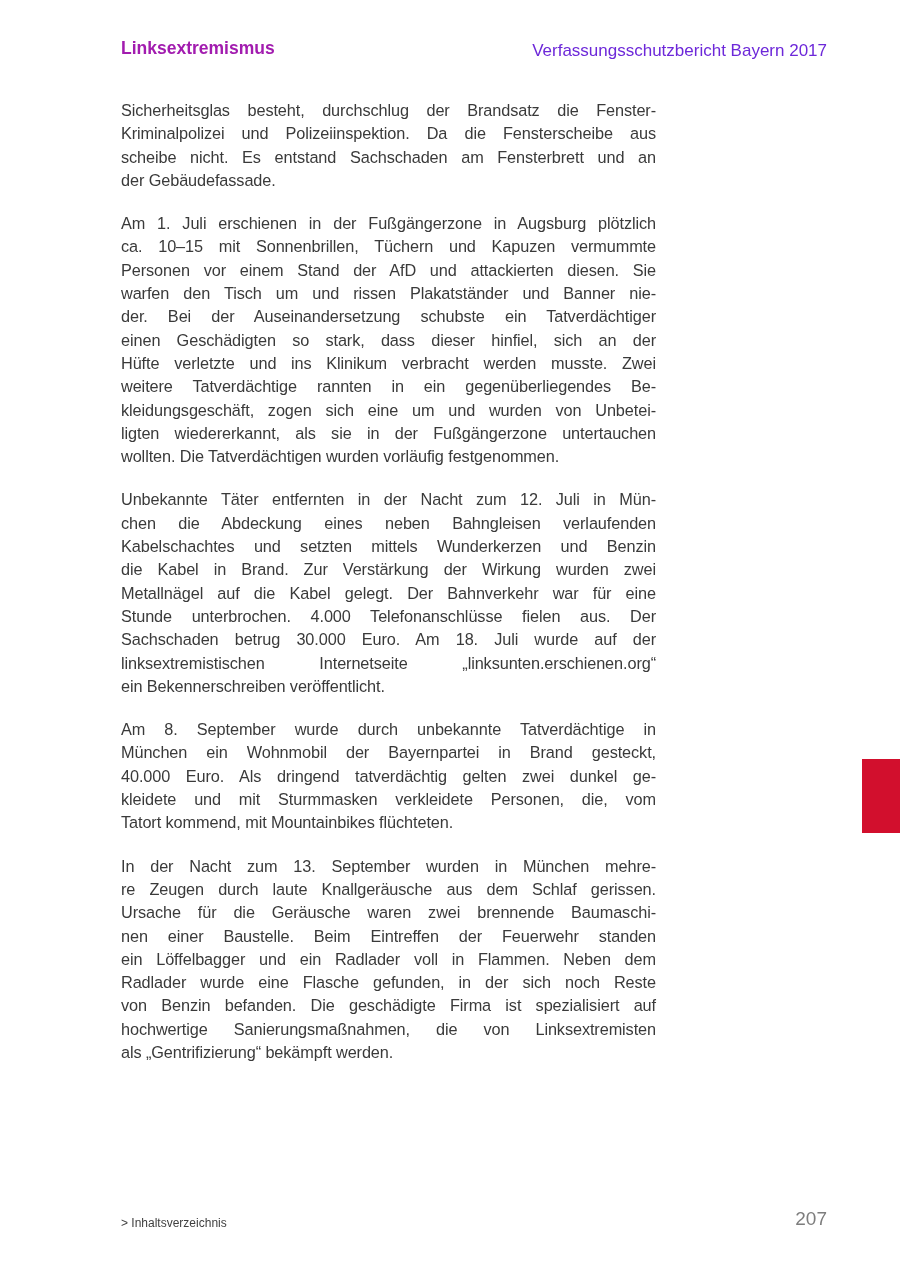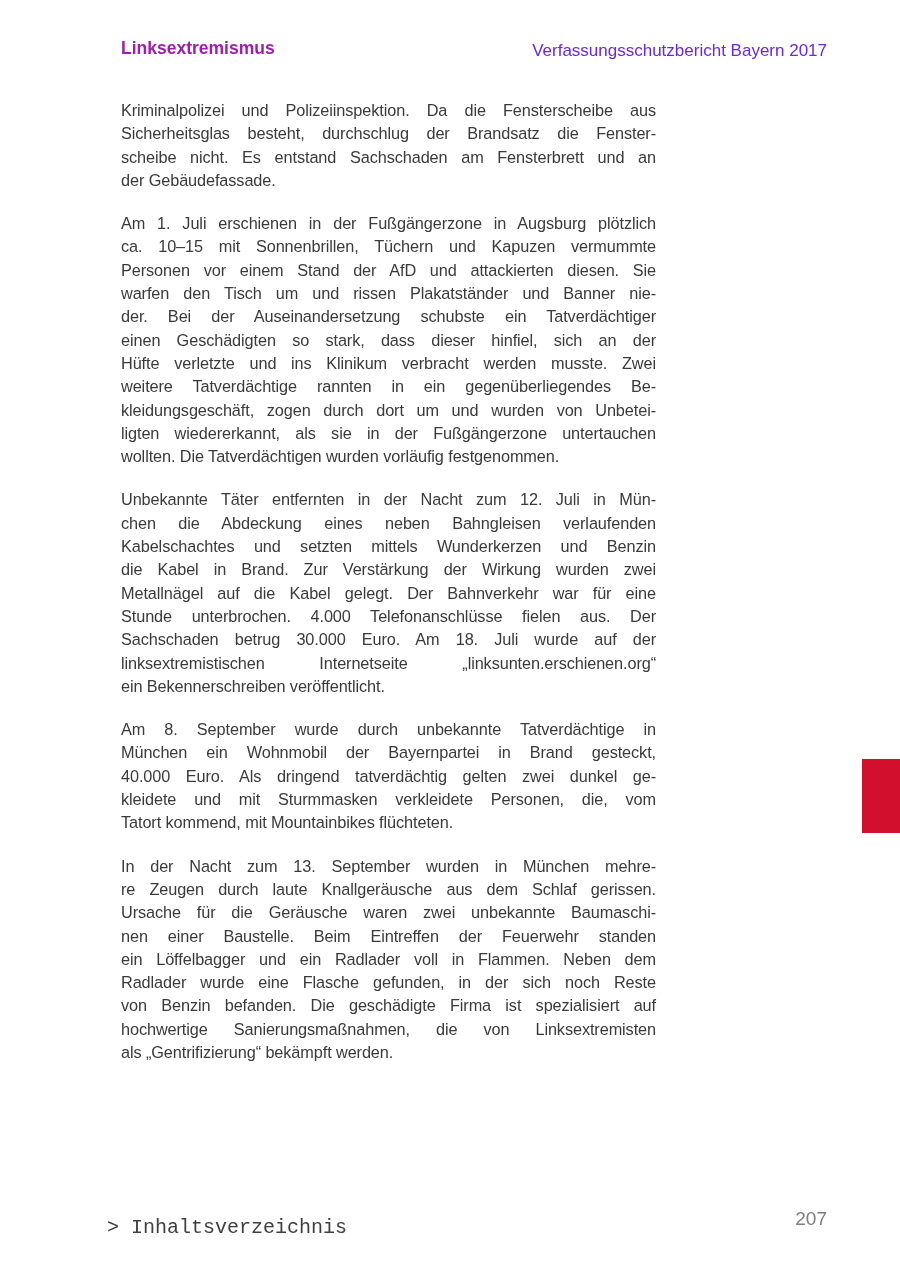--- a/index.html
+++ b/index.html
@@ -57,62 +57,61 @@
   .section-tab {
     position: absolute;
     right: 0;
     top: 759px;
     width: 38px;
     height: 74px;
   }
   
   .footer-toc {
     position: absolute;
-    left: 107px;
+    left: 121px;
     top: 1216px;
-    font-size: 20px;
+    font-size: 12px;
     color: #3f3f3f;
     text-decoration: none;
     cursor: pointer;
-    font-family: Liberation Mono, monospace;
   }
   .footer-page-number {
     position: absolute;
     right: 73px;
     top: 1208px;
     font-size: 19px;
     color: #7d7d7d;
   }
 </style>
 </head>
 <body>
 
 <div class="page">
 
   <div class="header-section-title" style="color: #a21caf;">Linksextremismus</div>
 
   <div class="header-report-title">Verfassungsschutzbericht Bayern 2017</div>
 
   <main class="body-text">
       <div class="paragraph">
+        <div class="text-line">Sicherheitsglas besteht, durchschlug der Brandsatz die Fenster-</div>
         <div class="text-line">Kriminalpolizei und Polizeiinspektion. Da die Fensterscheibe aus</div>
-        <div class="text-line">Sicherheitsglas besteht, durchschlug der Brandsatz die Fenster-</div>
         <div class="text-line">scheibe nicht. Es entstand Sachschaden am Fensterbrett und an</div>
         <div class="text-line para-last">der Gebäudefassade.</div>
       </div>
       <div class="paragraph">
         <div class="text-line">Am 1. Juli erschienen in der Fußgängerzone in Augsburg plötzlich</div>
         <div class="text-line">ca. 10–15 mit Sonnenbrillen, Tüchern und Kapuzen vermummte</div>
         <div class="text-line">Personen vor einem Stand der AfD und attackierten diesen. Sie</div>
         <div class="text-line">warfen den Tisch um und rissen Plakatständer und Banner nie-</div>
         <div class="text-line">der. Bei der Auseinandersetzung schubste ein Tatverdächtiger</div>
         <div class="text-line">einen Geschädigten so stark, dass dieser hinfiel, sich an der</div>
         <div class="text-line">Hüfte verletzte und ins Klinikum verbracht werden musste. Zwei</div>
         <div class="text-line">weitere Tatverdächtige rannten in ein gegenüberliegendes Be-</div>
-        <div class="text-line">kleidungsgeschäft, zogen durch dort um und wurden von Unbetei-</div>
+        <div class="text-line">kleidungsgeschäft, zogen sich eine um und wurden von Unbetei-</div>
         <div class="text-line">ligten wiedererkannt, als sie in der Fußgängerzone untertauchen</div>
         <div class="text-line para-last">wollten. Die Tatverdächtigen wurden vorläufig festgenommen.</div>
       </div>
       <div class="paragraph">
         <div class="text-line">Unbekannte Täter entfernten in der Nacht zum 12. Juli in Mün-</div>
         <div class="text-line">chen die Abdeckung eines neben Bahngleisen verlaufenden</div>
         <div class="text-line">Kabelschachtes und setzten mittels Wunderkerzen und Benzin</div>
         <div class="text-line">die Kabel in Brand. Zur Verstärkung der Wirkung wurden zwei</div>
         <div class="text-line">Metallnägel auf die Kabel gelegt. Der Bahnverkehr war für eine</div>
         <div class="text-line">Stunde unterbrochen. 4.000 Telefonanschlüsse fielen aus. Der</div>
@@ -123,21 +122,21 @@
       <div class="paragraph">
         <div class="text-line">Am 8. September wurde durch unbekannte Tatverdächtige in</div>
         <div class="text-line">München ein Wohnmobil der Bayernpartei in Brand gesteckt,</div>
         <div class="text-line">40.000 Euro. Als dringend tatverdächtig gelten zwei dunkel ge-</div>
         <div class="text-line">kleidete und mit Sturmmasken verkleidete Personen, die, vom</div>
         <div class="text-line para-last">Tatort kommend, mit Mountainbikes flüchteten.</div>
       </div>
       <div class="paragraph">
         <div class="text-line">In der Nacht zum 13. September wurden in München mehre-</div>
         <div class="text-line">re Zeugen durch laute Knallgeräusche aus dem Schlaf gerissen.</div>
-        <div class="text-line">Ursache für die Geräusche waren zwei unbekannte Baumaschi-</div>
+        <div class="text-line">Ursache für die Geräusche waren zwei brennende Baumaschi-</div>
         <div class="text-line">nen einer Baustelle. Beim Eintreffen der Feuerwehr standen</div>
         <div class="text-line">ein Löffelbagger und ein Radlader voll in Flammen. Neben dem</div>
         <div class="text-line">Radlader wurde eine Flasche gefunden, in der sich noch Reste</div>
         <div class="text-line">von Benzin befanden. Die geschädigte Firma ist spezialisiert auf</div>
         <div class="text-line">hochwertige Sanierungsmaßnahmen, die von Linksextremisten</div>
         <div class="text-line para-last">als „Gentrifizierung“ bekämpft werden.</div>
       </div>
     </main>
 
   <div class="section-tab" style="background: rgb(210, 15, 45);"></div>

